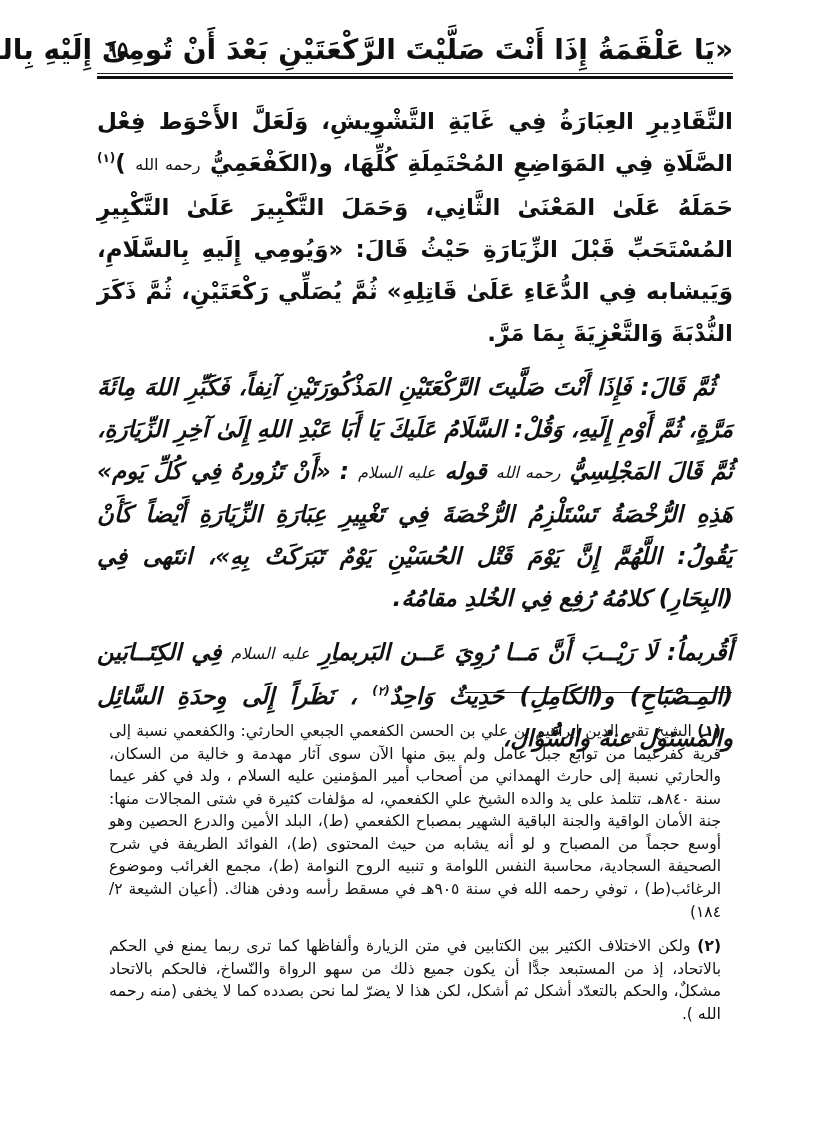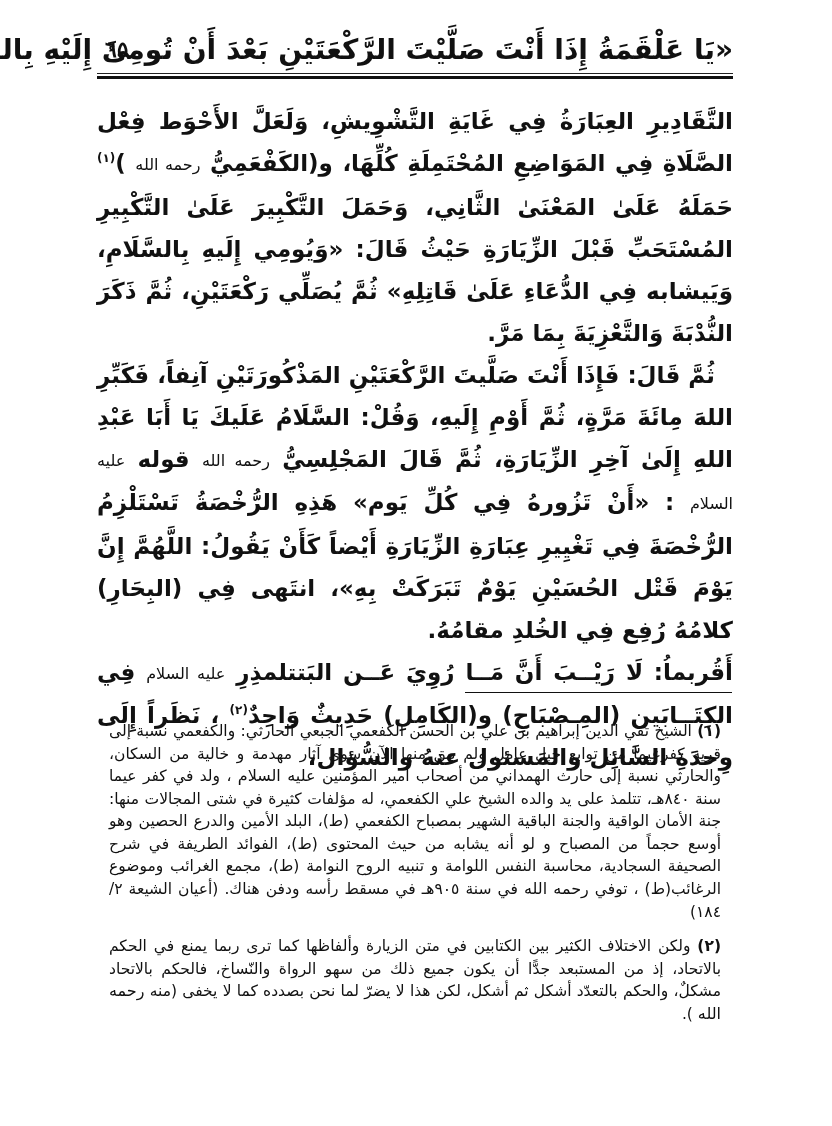--- a/index.html
+++ b/index.html
@@ -79,20 +79,22 @@
       font-family: "DejaVu Sans", sans-serif;
       font-weight: bold;
       font-size: 23px;
       line-height: 42px;
     }
     .para {
       margin: 0;
       text-indent: 0;
     }
     .para + .para {
+      margin-top: 12px;
+      font-style: italic;
     }
     .para.p2 { text-indent: 18px; }
     .para.p3 { text-indent: 0; }
     .lead-word {
       font-weight: 900;
     }
     .fn-ref {
       font-size: 12px;
       vertical-align: super;
       line-height: 0;
@@ -162,21 +164,21 @@
     <p class="para p2">
       <span>ثُمَّ قَالَ: فَإِذَا أَنْتَ صَلَّيتَ الرَّكْعَتَيْنِ المَذْكُورَتَيْنِ آنِفاً، فَكَبِّرِ اللهَ مِائَةَ مَرَّةٍ، ثُمَّ أَوْمِ إِلَيهِ، وَقُلْ: السَّلَامُ عَلَيكَ يَا أَبَا عَبْدِ اللهِ إِلَىٰ آخِرِ الزِّيَارَةِ، ثُمَّ قَالَ المَجْلِسِيُّ</span>
       <span class="honorific">رحمه الله</span>
       <span> قوله </span>
       <span class="honorific">عليه السلام</span>
       <span>: «أَنْ تَزُورهُ فِي كُلِّ يَوم» هَذِهِ الرُّخْصَةُ تَسْتَلْزِمُ الرُّخْصَةَ فِي تَغْيِيرِ عِبَارَةِ الزِّيَارَةِ أَيْضاً كَأَنْ يَقُولُ: اللَّهُمَّ إِنَّ يَوْمَ قَتْل الحُسَيْنِ يَوْمٌ تَبَرَكَتْ بِهِ»، انتَهى فِي (البِحَارِ) كلامُهُ رُفِع فِي الخُلدِ مقامُهُ.</span>
     </p>
 
     <p class="para p3">
       <span class="lead-word">أَقُربماُ:</span>
-      <span> لَا رَيْــبَ أَنَّ مَــا رُوِيَ عَــن البَتتلمذِرِ </span>
+      <span> لَا رَيْــبَ أَنَّ مَــا رُوِيَ عَــن البَربماِرِ </span>
       <span class="honorific">عليه السلام</span>
       <span> فِي الكِتَــابَين (المِـصْبَاحِ) و(الكَامِلِ) حَدِيثٌ وَاحِدٌ</span><span class="fn-ref">(٢)</span>
       <span>، نَظَراً إِلَى وِحدَةِ السَّائِل والمَسئول عنهُ والسُّؤال،</span>
     </p>
   </div>
 
   <div class="fn-separator"></div>
 
   <div class="footnotes">
     <p class="footnote">

